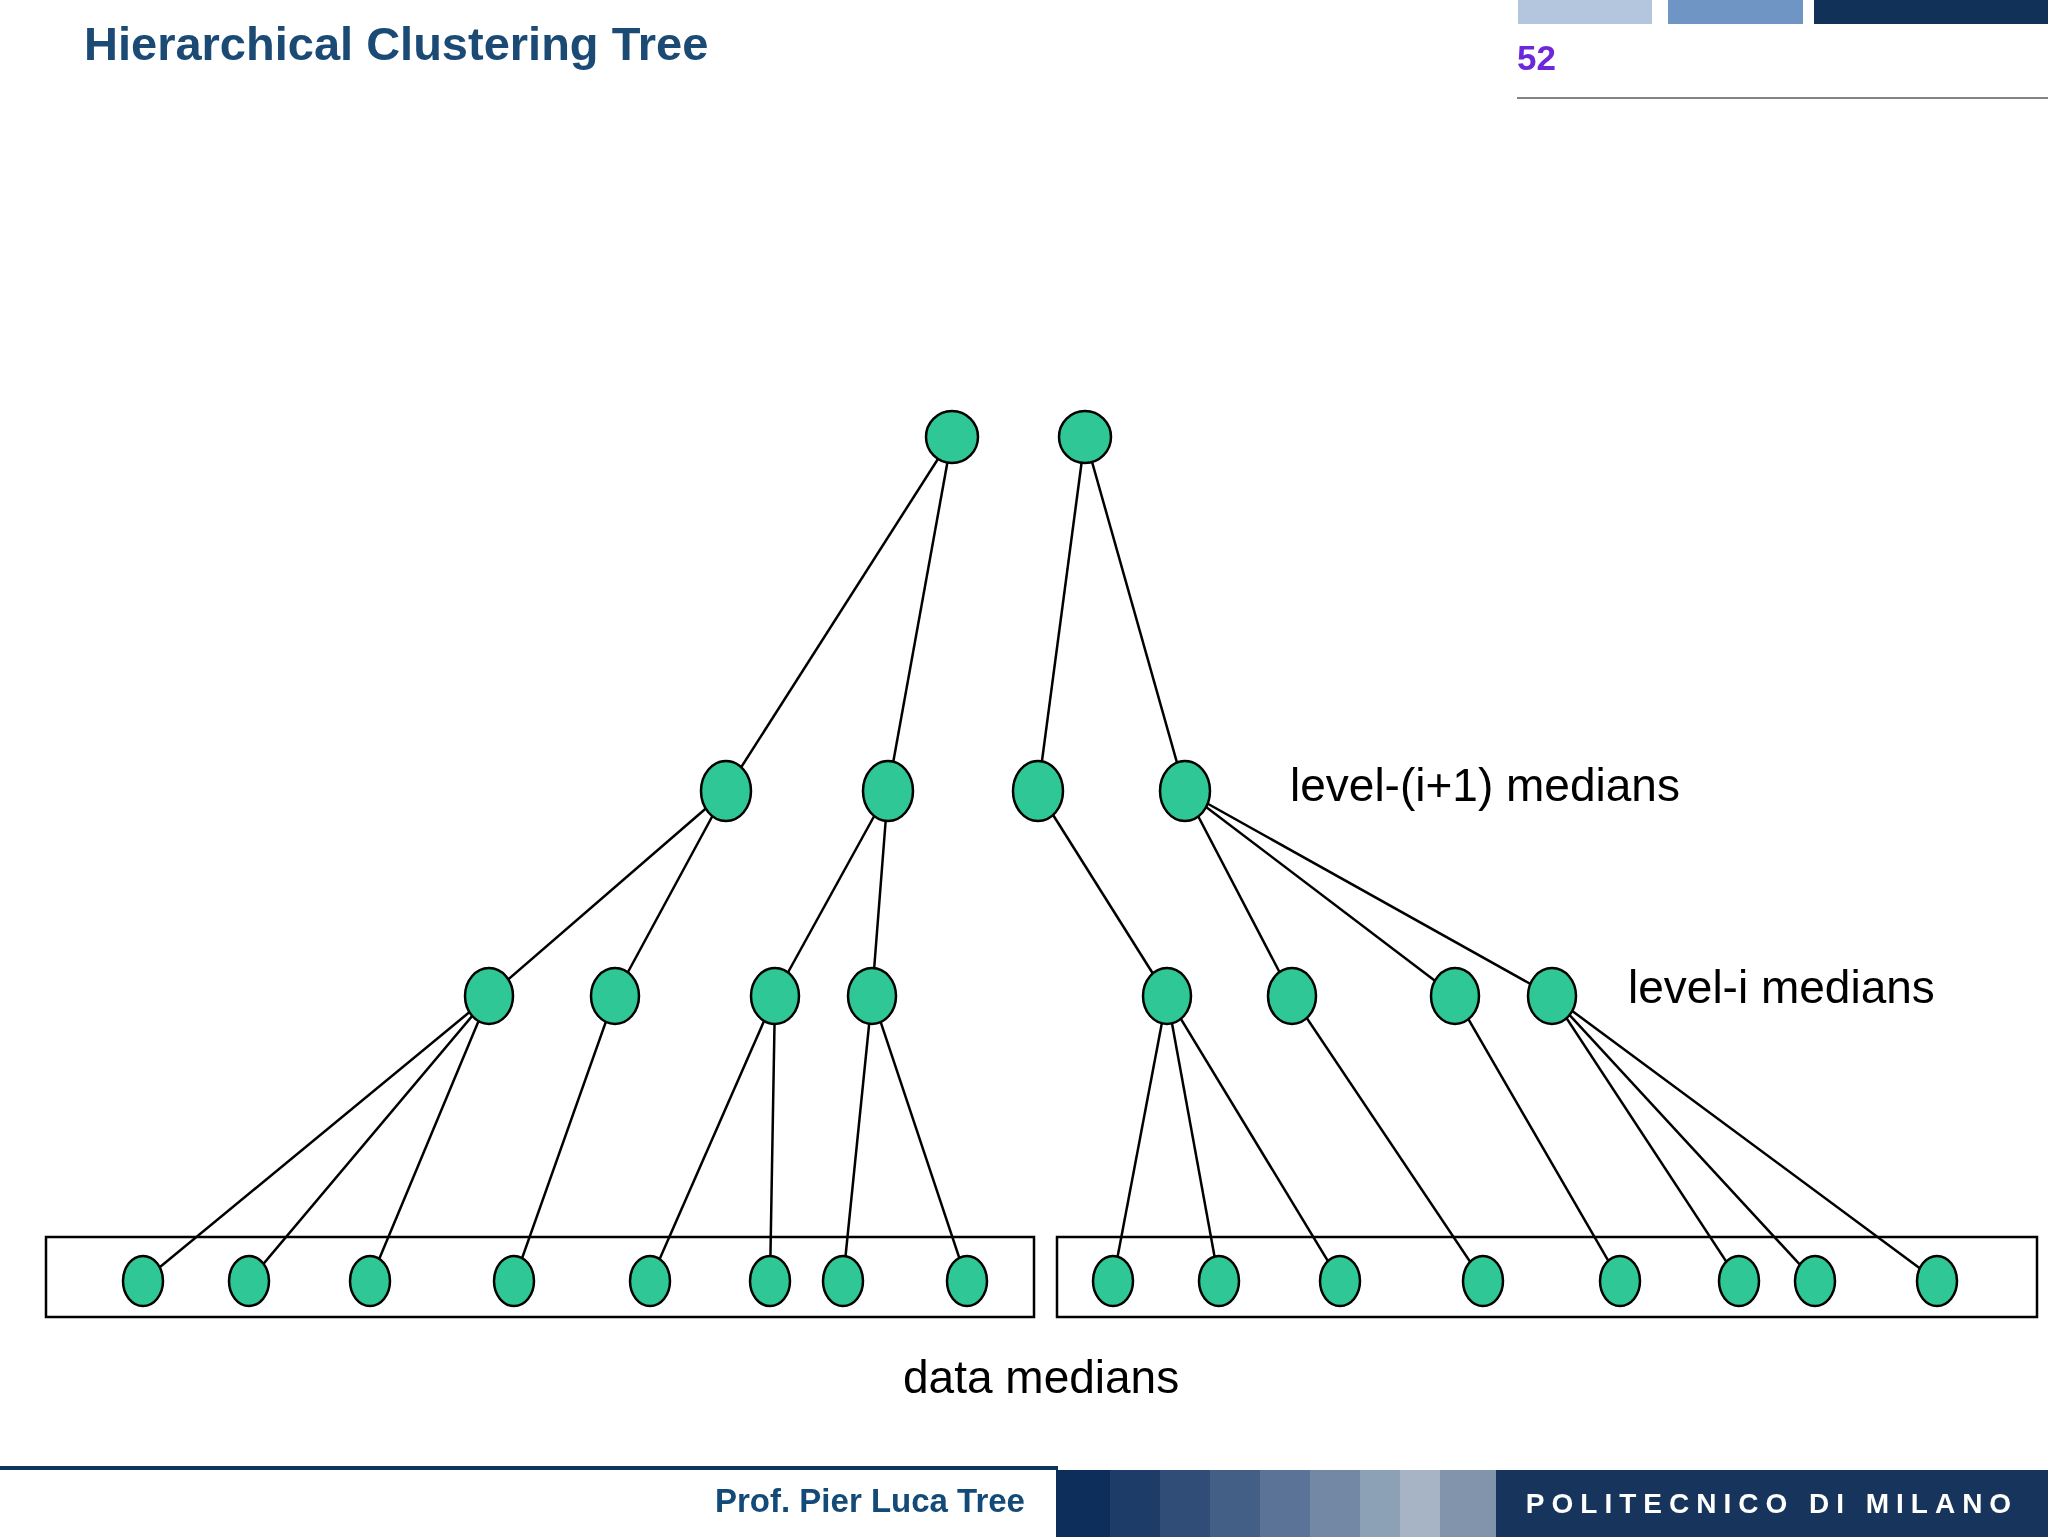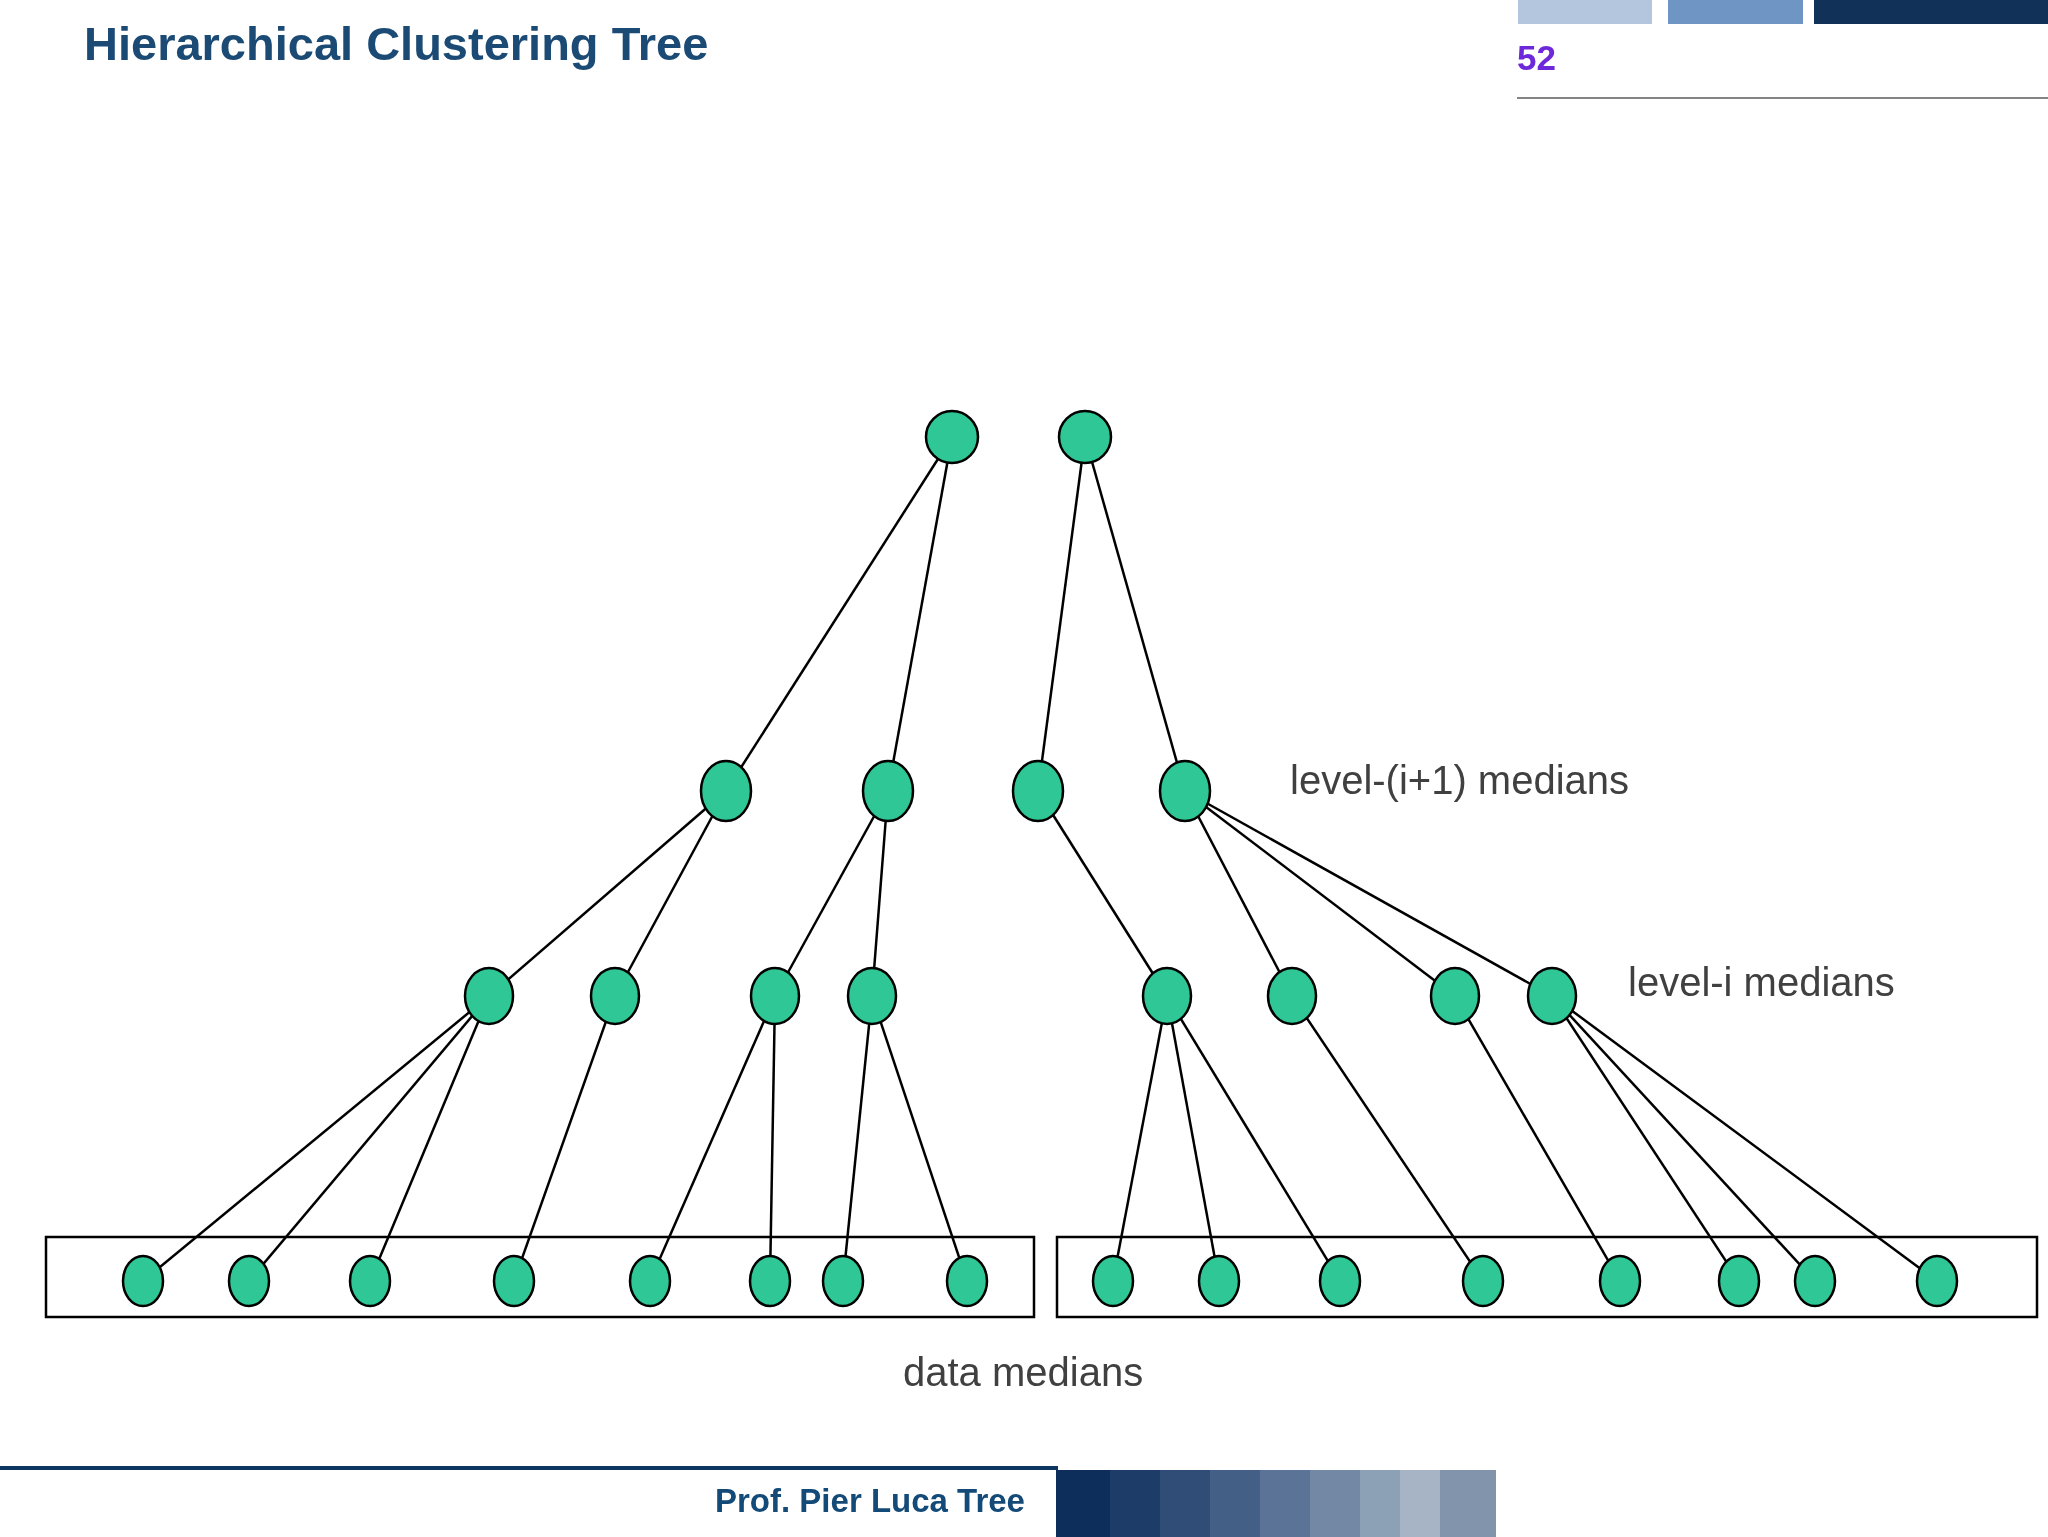--- a/index.html
+++ b/index.html
@@ -24,22 +24,22 @@
   #top-bar-3{left:1814px;width:234px;}
   #page-number{
     left:1517px;top:38px;
     font-size:35px;font-weight:bold;color:#6d28d9;
   }
   #header-rule{
     left:1517px;top:97px;width:531px;height:2px;background:#848484;
   }
   #tree-svg{left:0;top:0;}
   .diagram-label{
-    color:#404040;
-    font-size:40px;
+    color:#000000;
+    font-size:46px;
     white-space:nowrap;
   }
   #label-level-i1{left:1290px;top:758px;}
   #label-level-i{left:1628px;top:960px;}
   #label-data-points{left:903px;top:1350px;}
   #footer-rule{
     left:0;top:1466px;width:1058px;height:4px;background:#0c3562;
   }
   #footer-author{
     left:600px;top:1482px;width:540px;
@@ -150,14 +150,17 @@
       <div class="grad-bar" style="width: 54px; background: rgb(13, 45, 90);"></div>
       <div class="grad-bar" style="width: 50px; background: rgb(29, 60, 104);"></div>
       <div class="grad-bar" style="width: 50px; background: rgb(47, 77, 119);"></div>
       <div class="grad-bar" style="width: 50px; background: rgb(68, 95, 134);"></div>
       <div class="grad-bar" style="width: 50px; background: rgb(90, 115, 150);"></div>
       <div class="grad-bar" style="width: 50px; background: rgb(114, 136, 164);"></div>
       <div class="grad-bar" style="width: 40px; background: rgb(140, 160, 182);"></div>
       <div class="grad-bar" style="width: 40px; background: rgb(167, 180, 197);"></div>
       <div class="grad-bar" style="width: 56px; background: rgb(130, 148, 172);"></div>
     </div>
+  <div id="polimi-block" class="abs" style="background: rgb(22, 52, 92);">
+    <span id="polimi-text">POLITECNICO DI MILANO</span>
+  </div>
 
 </div>
 
 </body></html>

